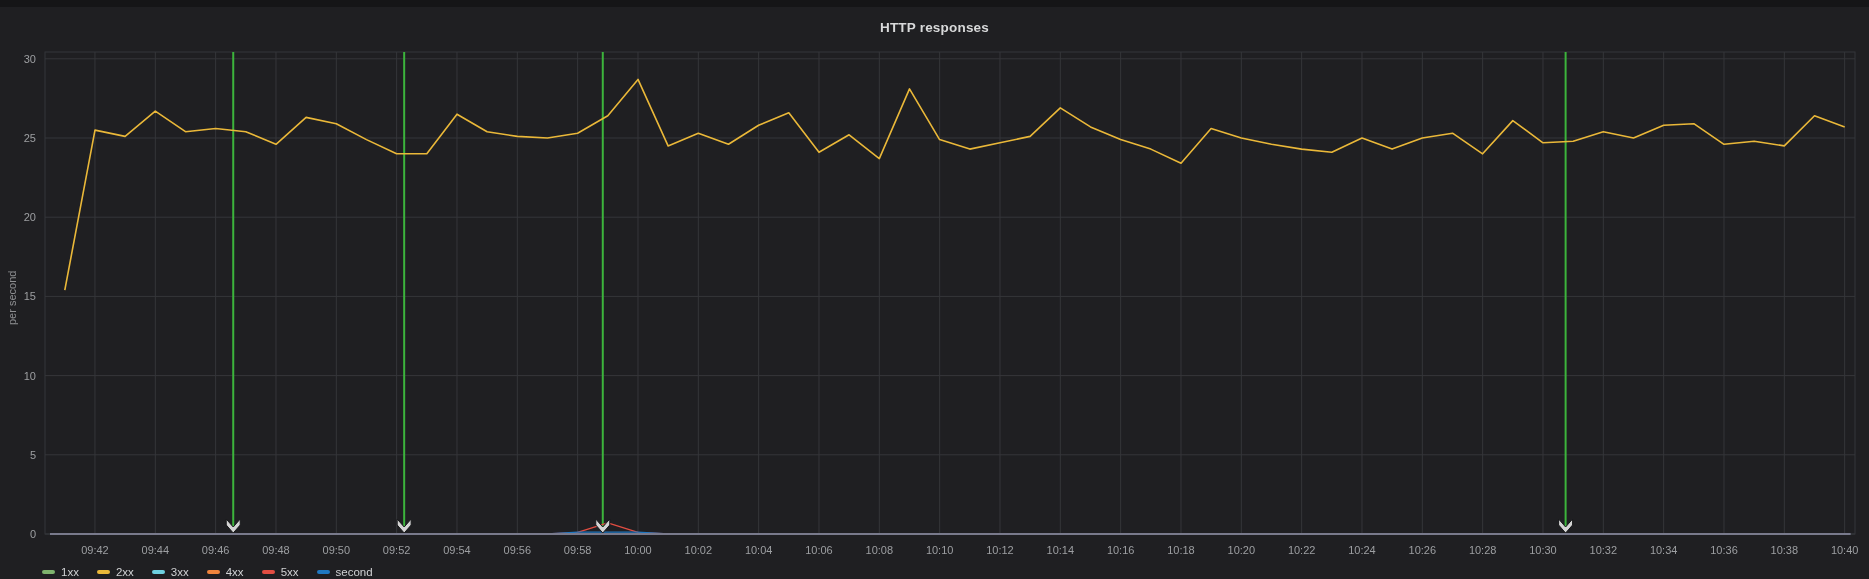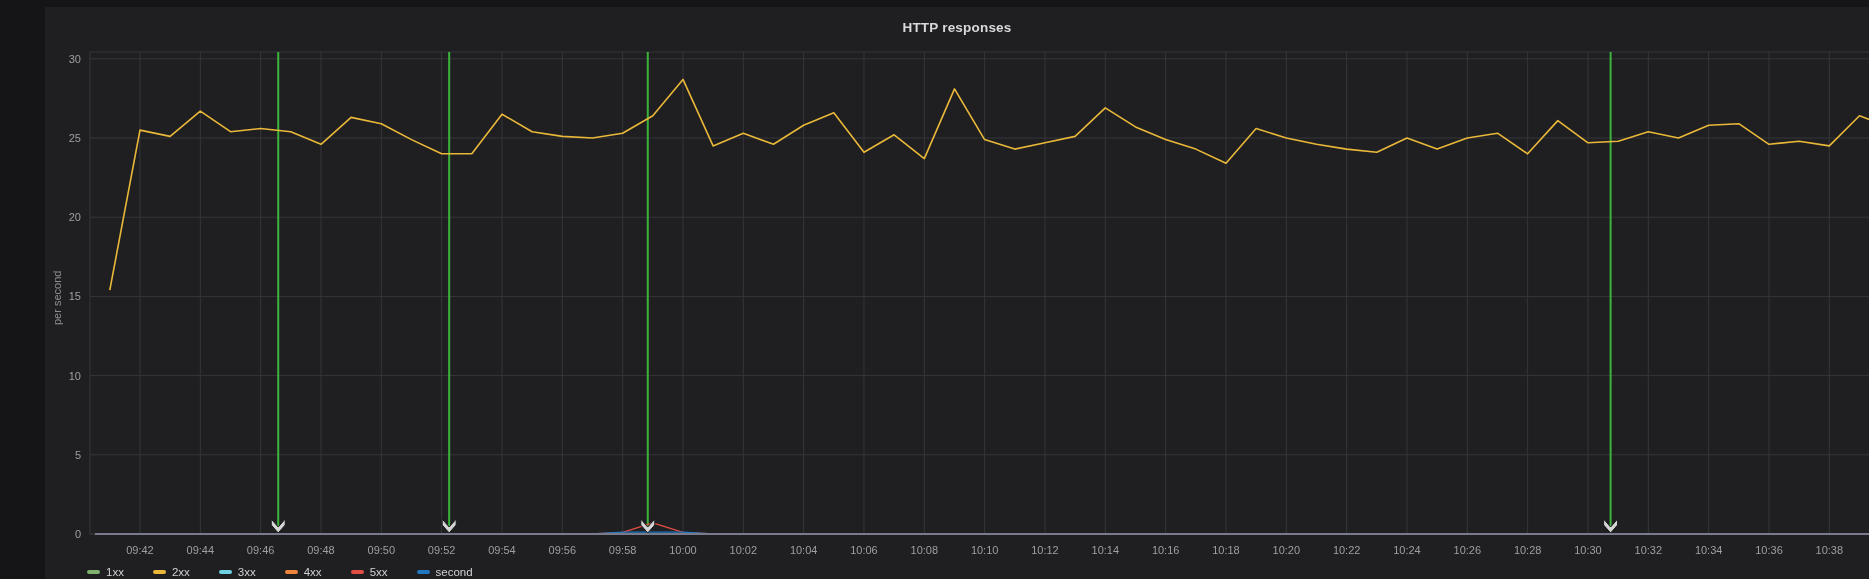--- a/index.html
+++ b/index.html
@@ -4,38 +4,37 @@
 <style>
   html,body{margin:0;padding:0;}
   body{
     width:1869px;height:579px;overflow:hidden;position:relative;
     background:#151517;
     font-family:"Liberation Sans", sans-serif;
   }
   .panel{
     position:absolute;left:0;top:7px;right:0;bottom:0;
     background:#1f1f22;
-    margin-left:45px;
   }
   .panel-title{
     position:absolute;left:0;top:13px;width:100%;
     text-align:center;
     font-size:13.5px;font-weight:bold;color:#d8d9da;
     letter-spacing:.2px;
     cursor:pointer;
   }
   .y-axis-label{
     position:absolute;left:6px;top:318px;
     transform:rotate(-90deg);transform-origin:0 0;
     font-size:11px;color:#8e8f92;white-space:nowrap;
   }
   svg.chart{position:absolute;left:0;top:0;}
   .legend{
     position:absolute;left:42px;top:559px;
-    display:flex;align-items:center;gap:29px;
+    display:flex;align-items:center;gap:18px;
     font-size:11.5px;color:#d0d1d3;
   }
   .legend-item{display:flex;align-items:center;gap:6px;cursor:pointer;}
   .legend-swatch{width:13px;height:4px;border-radius:2px;display:inline-block;}
 </style>
 </head>
 <body>
 
 <div class="panel">
   <div class="panel-title">HTTP responses</div>

